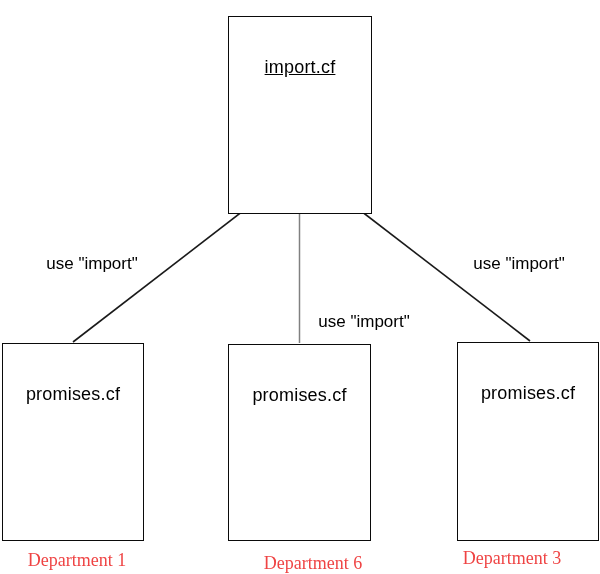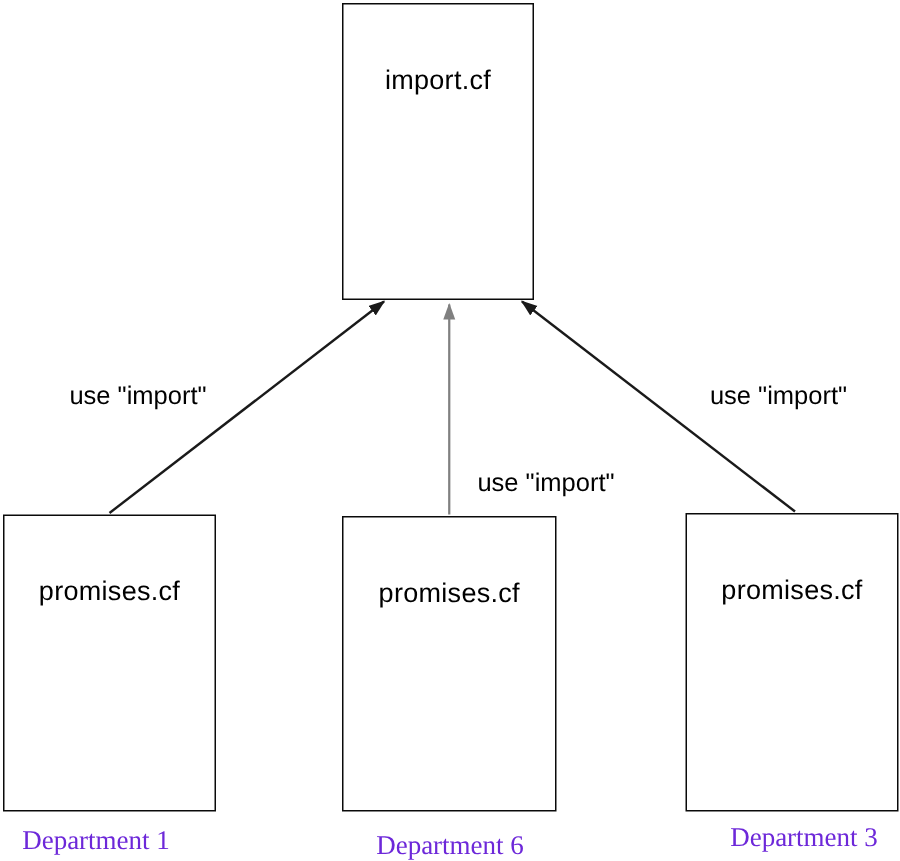--- a/index.html
+++ b/index.html
@@ -24,47 +24,48 @@
     box-sizing: border-box;
     text-align: center;
   }
   .node-label {
     display: block;
     margin-top: 40px;
     font-size: 18px;
     letter-spacing: 0.2px;
     color: #000000;
   }
-  .node-import  { left: 228px; top: 2px;   width: 128px; height: 198px; }
+  .node-import  { left: 228px; top: 16px;   width: 144px; height: 198px; text-decoration: underline; }
   .node-dept1   { left: 2px;   top: 343px; width: 142px; height: 198px; }
   .node-dept2   { left: 228px; top: 344px; width: 143px; height: 197px; }
   .node-dept3   { left: 457px; top: 342px; width: 142px; height: 199px; }
 
   .edge-label {
     position: absolute;
     transform: translateX(-50%);
     font-size: 17px;
     color: #000000;
     white-space: nowrap;
   }
   .edge-label-1 { left: 92px;  top: 254px; }
   .edge-label-2 { left: 364px; top: 312px; }
   .edge-label-3 { left: 519px; top: 254px; }
 
   .caption {
     position: absolute;
     transform: translateX(-50%);
     font-family: "Liberation Serif", "DejaVu Serif", serif;
     font-size: 18px;
-    color: #6d28d9;
+    color: #ef4444;
     white-space: nowrap;
+    margin-left: 13px;
   }
   .caption-dept1 { left: 64px;  top: 550px; }
   .caption-dept2 { left: 300px; top: 553px; }
-  .caption-dept3 { left: 536px; top: 548px; }
+  .caption-dept3 { left: 499px; top: 548px; }
 </style>
 </head>
 <body>
 
 <div class="canvas">
 
   <svg class="edges-layer" viewBox="0 0 600 574" xmlns="http://www.w3.org/2000/svg">
     <defs>
       <marker id="arrow-black" markerWidth="14" markerHeight="12" refX="10" refY="4" orient="auto" markerUnits="userSpaceOnUse">
         <polygon points="0,0 11,4 0,8" fill="#1a1a1a"></polygon>

